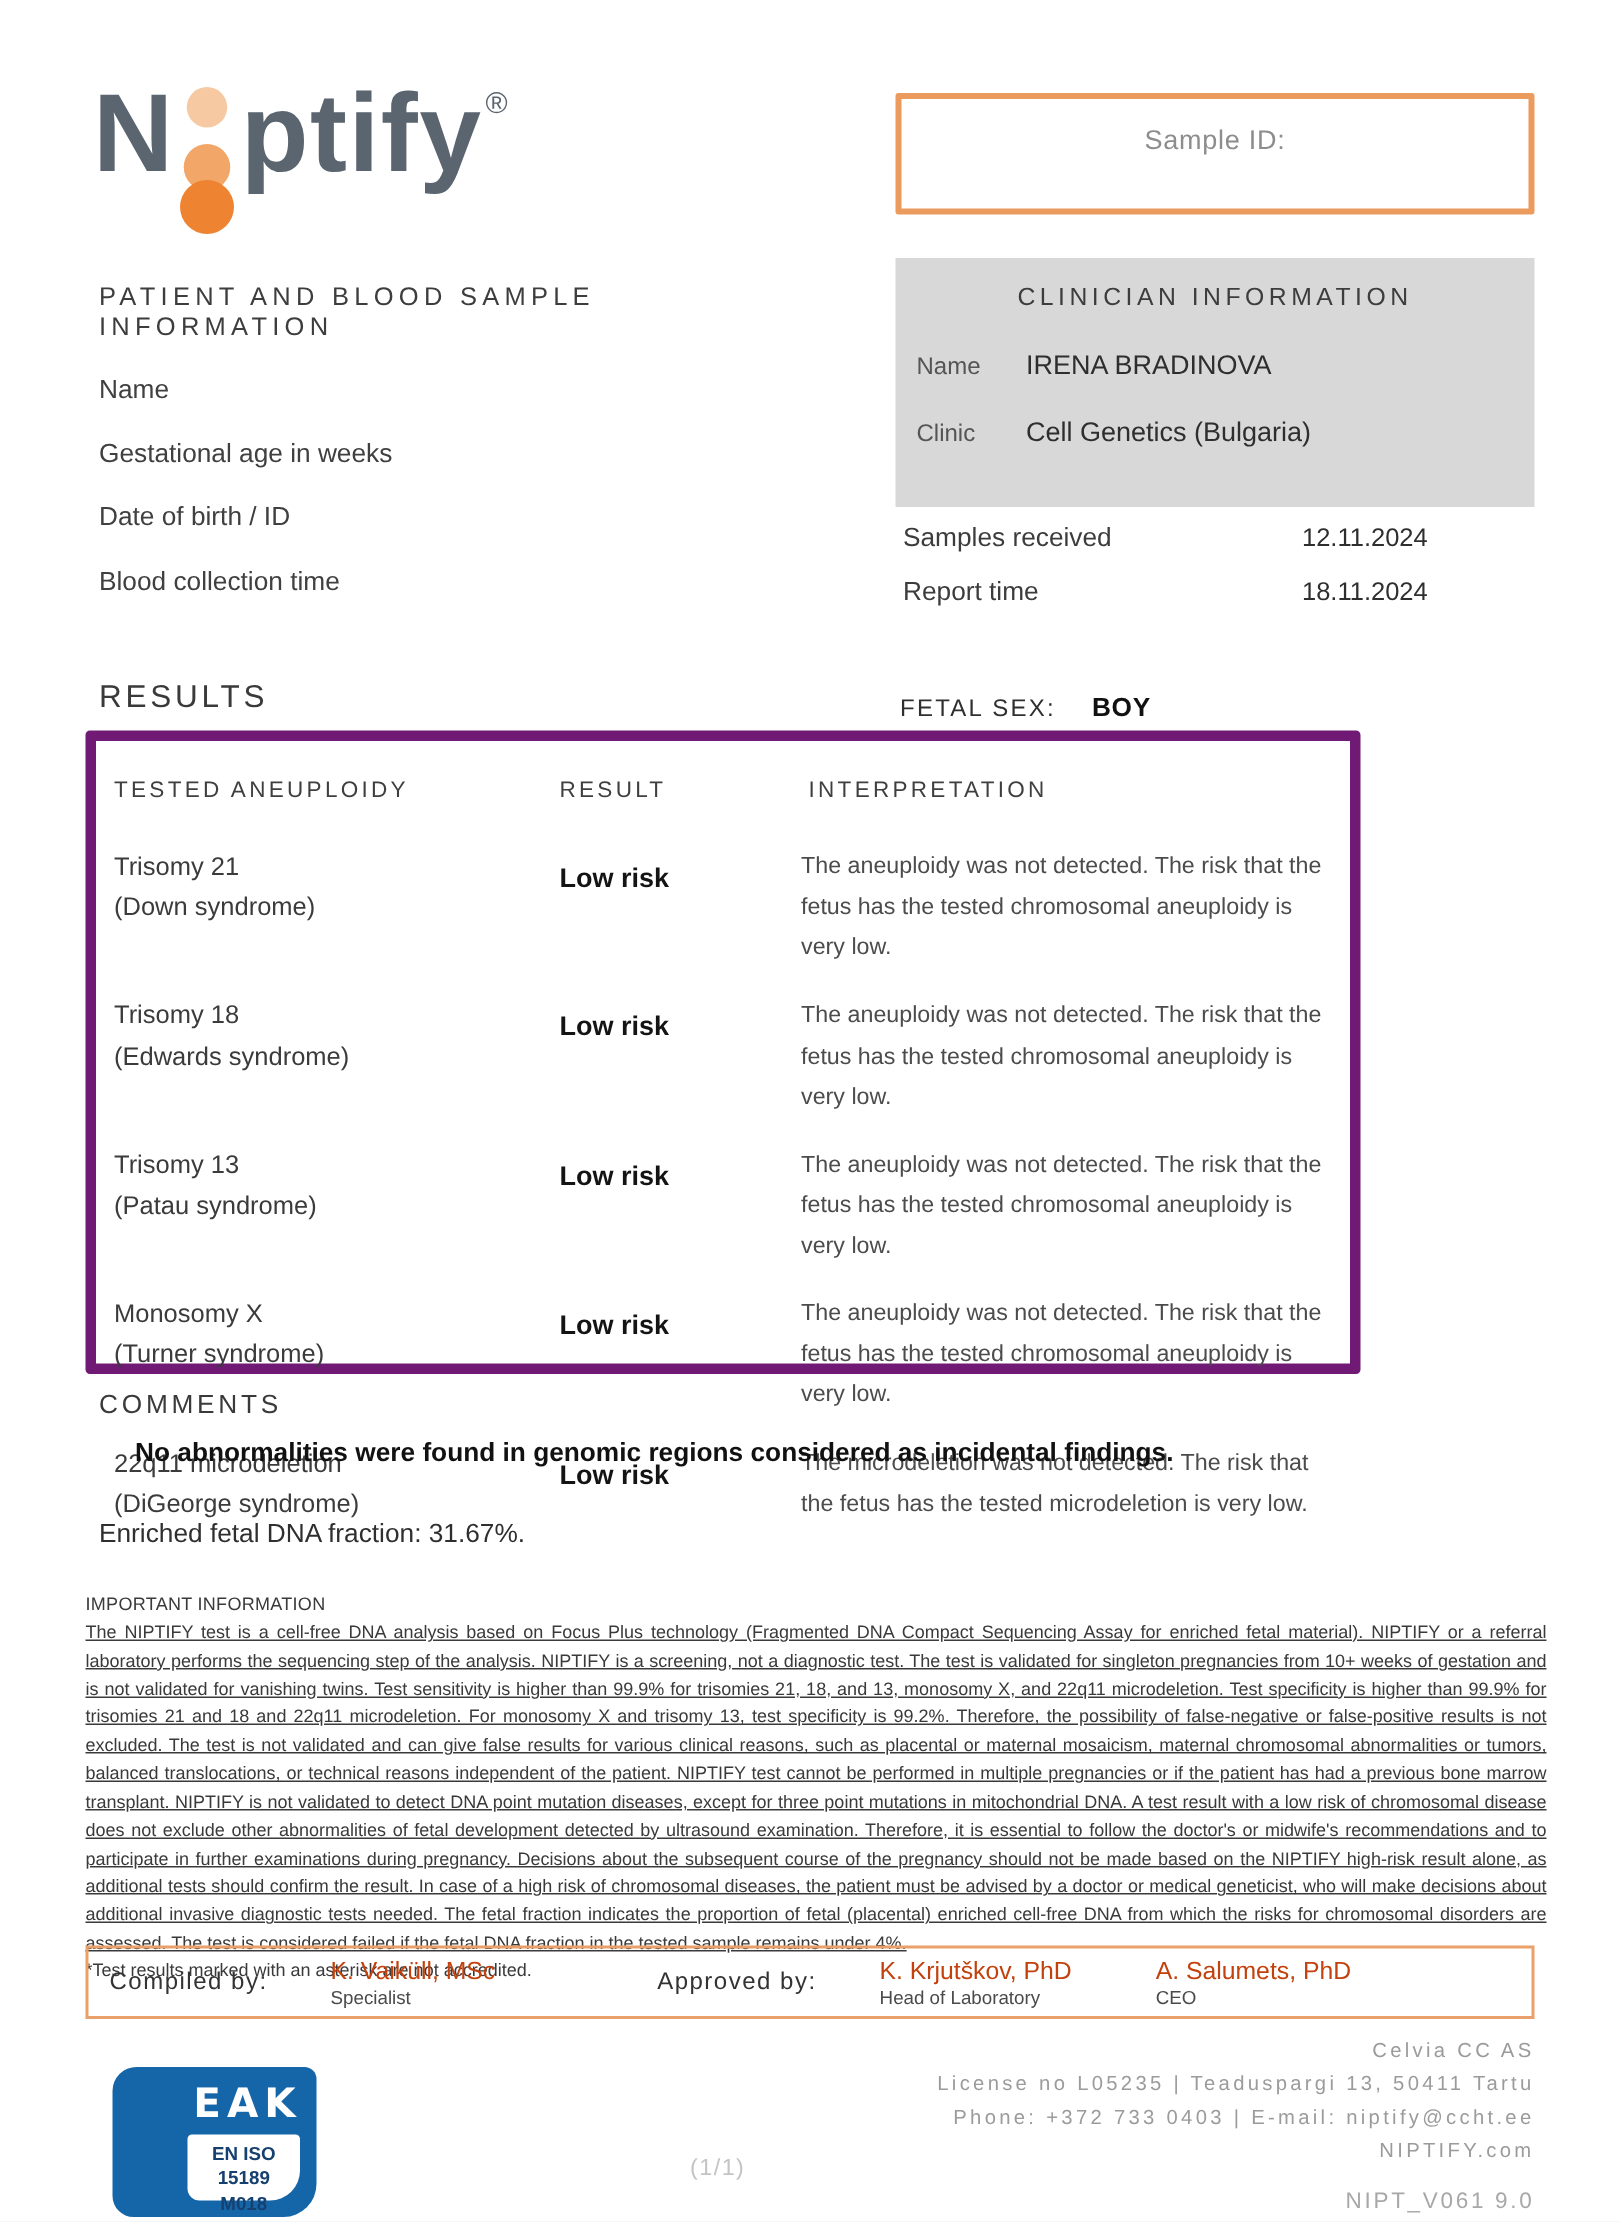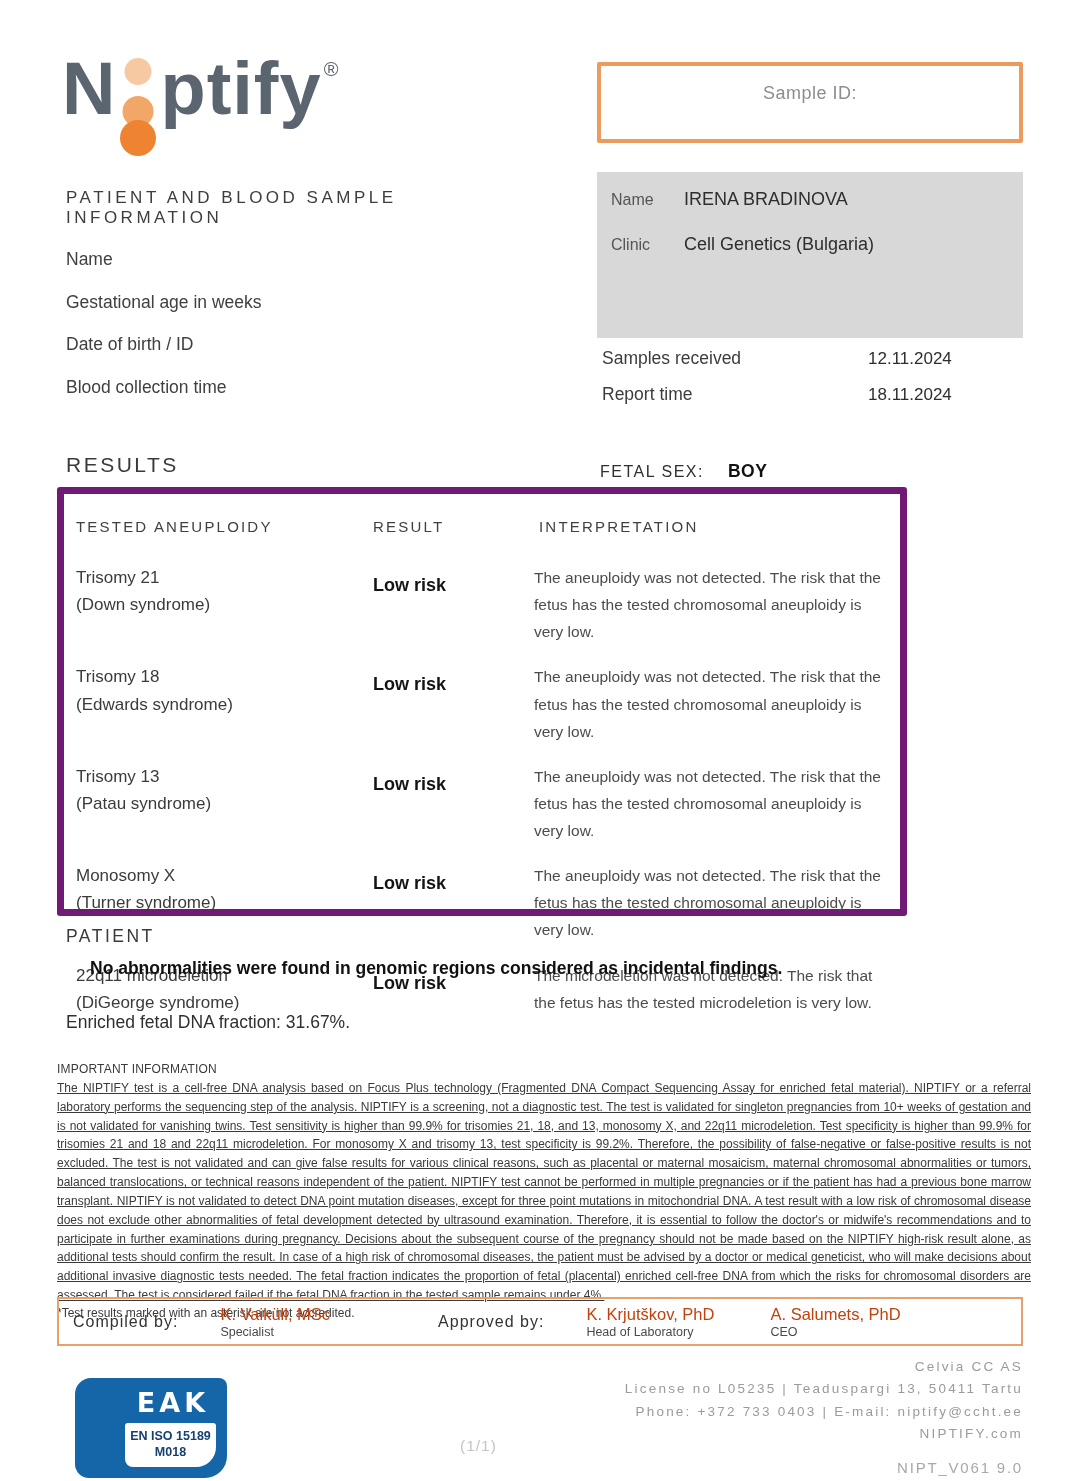--- a/index.html
+++ b/index.html
@@ -75,21 +75,21 @@
   .sig-person { margin-left:42px; flex:none; }
   .sig-name { font-size:16.5px; color:#c2410c; }
   .sig-role { font-size:12.5px; color:#4a4a4a; margin-top:1px; }
   .sig-approved { margin-left:108px; }
   .sig-p2 { margin-left:56px; }
   
   .footer-right { position:absolute; right:57px; top:1356px; text-align:right; color:#9b9b9b; }
   .f-line { font-size:13.5px; letter-spacing:2.2px; line-height:1.66; }
   .f-version { font-size:15px; letter-spacing:1.8px; color:#a8a8a8; margin-top:13px; }
   .page-num { position:absolute; left:460px; top:1437px; font-size:15.5px; color:#c4c4c4; letter-spacing:1px; }
-  .eak { position:absolute; left:75px; top:1378px; width:152px; height:100px; background:#1566a9; border-radius:16px 8px 22px 14px;padding-left:44px; }
+  .eak { position:absolute; left:75px; top:1378px; width:136px; height:100px; background:#1566a9; border-radius:16px 8px 22px 14px;padding-left:44px; }
   .eak-top { text-align:center; padding-top:9px; }
   .eak-acronym { color:#ffffff; font-size:27px; font-weight:700; letter-spacing:4px; font-family:"DejaVu Sans", sans-serif; }
   .eak-label {
     margin:5px 11px 0 6px; height:44px; background:#ffffff; border-radius:3px 3px 20px 8px;
     text-align:center; color:#16406f; font-weight:700; font-size:12.5px; line-height:1.3; padding-top:5px;
   }
 </style>
 </head>
 <body>
 
@@ -112,20 +112,21 @@
 
   <div class="patient">
     <div class="section-title">PATIENT AND BLOOD SAMPLE INFORMATION</div>
     <div class="patient-field">Name</div>
     <div class="patient-field">Gestational age in weeks</div>
     <div class="patient-field">Date of birth / ID</div>
     <div class="patient-field">Blood collection time</div>
   </div>
 
   <div class="clinician-box">
+    <div class="clinician-title">CLINICIAN INFORMATION</div>
     <div class="clin-row">
       <span class="clin-label">Name</span>
       <span class="clin-value">IRENA BRADINOVA</span>
     </div>
     <div class="clin-row">
       <span class="clin-label">Clinic</span>
       <span class="clin-value">Cell Genetics (Bulgaria)</span>
     </div>
   </div>
 
@@ -193,21 +194,21 @@
       <div class="r-name">
         <div>22q11 microdeletion</div>
         <div>(DiGeorge syndrome)</div>
       </div>
       <div class="r-result">Low risk</div>
       <div class="r-interp">The microdeletion was not detected. The risk that the fetus has the tested microdeletion is very low.</div>
     </div>
   </div>
 
   <div class="comments">
-    <div class="comments-title">PATIENT</div>
+    <div class="comments-title">COMMENTS</div>
     <div class="comments-highlight">No abnormalities were found in genomic regions considered as incidental findings.</div>
     <div class="comments-fraction">Enriched fetal DNA fraction: 31.67%.</div>
   </div>
 
   <div class="important">
     <div class="important-title">IMPORTANT INFORMATION</div>
     <div class="important-body">The NIPTIFY test is a cell-free DNA analysis based on Focus Plus technology (Fragmented DNA Compact Sequencing Assay for enriched fetal material). NIPTIFY or a referral laboratory performs the sequencing step of the analysis. NIPTIFY is a screening, not a diagnostic test. The test is validated for singleton pregnancies from 10+ weeks of gestation and is not validated for vanishing twins. Test sensitivity is higher than 99.9% for trisomies 21, 18, and 13, monosomy X, and 22q11 microdeletion. Test specificity is higher than 99.9% for trisomies 21 and 18 and 22q11 microdeletion. For monosomy X and trisomy 13, test specificity is 99.2%. Therefore, the possibility of false-negative or false-positive results is not excluded. The test is not validated and can give false results for various clinical reasons, such as placental or maternal mosaicism, maternal chromosomal abnormalities or tumors, balanced translocations, or technical reasons independent of the patient. NIPTIFY test cannot be performed in multiple pregnancies or if the patient has had a previous bone marrow transplant. NIPTIFY is not validated to detect DNA point mutation diseases, except for three point mutations in mitochondrial DNA. A test result with a low risk of chromosomal disease does not exclude other abnormalities of fetal development detected by ultrasound examination. Therefore, it is essential to follow the doctor's or midwife's recommendations and to participate in further examinations during pregnancy. Decisions about the subsequent course of the pregnancy should not be made based on the NIPTIFY high-risk result alone, as additional tests should confirm the result. In case of a high risk of chromosomal diseases, the patient must be advised by a doctor or medical geneticist, who will make decisions about additional invasive diagnostic tests needed. The fetal fraction indicates the proportion of fetal (placental) enriched cell-free DNA from which the risks for chromosomal disorders are assessed. The test is considered failed if the fetal DNA fraction in the tested sample remains under 4%.</div>
     <div class="important-note">*Test results marked with an asterisk are not accredited.</div>
   </div>
 

